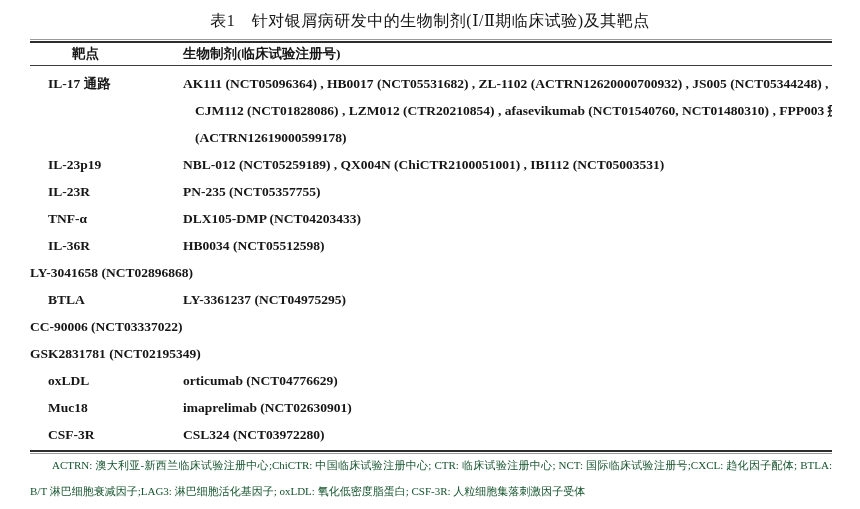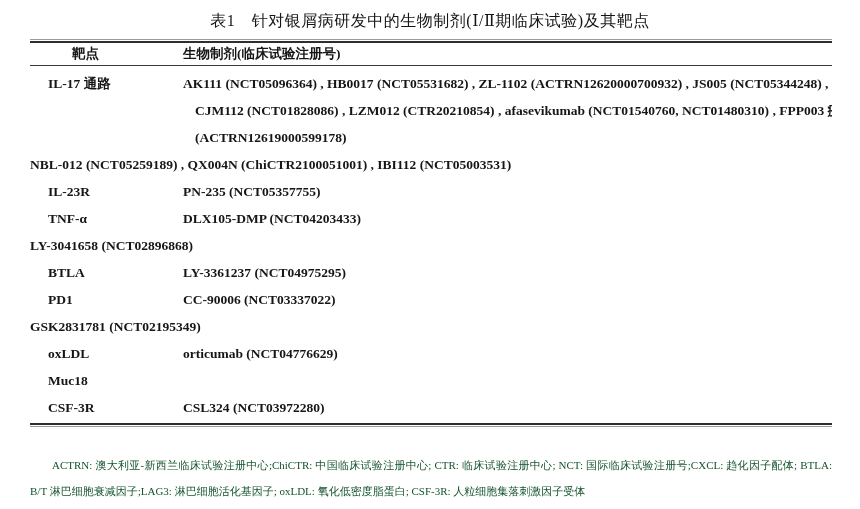--- a/index.html
+++ b/index.html
@@ -108,60 +108,65 @@
 
     <div class="tbody">
   <div class="trow">
     <div class="cell-target">IL-17 通路</div>
     <div class="cell-agents">AK111 (NCT05096364) , HB0017 (NCT05531682) , ZL-1102 (ACTRN12620000700932) , JS005 (NCT05344248) ,
 CJM112 (NCT01828086) , LZM012 (CTR20210854) , afasevikumab (NCT01540760, NCT01480310) , FPP003 疫苗
 (ACTRN12619000599178)</div>
   </div>
 
   <div class="trow">
+    <div class="cell-target">IL-23p19</div>
     <div class="cell-agents">NBL-012 (NCT05259189) , QX004N (ChiCTR2100051001) , IBI112 (NCT05003531)</div>
   </div>
 
   <div class="trow">
     <div class="cell-target">IL-23R</div>
     <div class="cell-agents">PN-235 (NCT05357755)</div>
   </div>
 
   <div class="trow">
     <div class="cell-target">TNF-α</div>
     <div class="cell-agents">DLX105-DMP (NCT04203433)</div>
   </div>
 
+  <div class="trow">
+    <div class="cell-target">IL-36R</div>
+    <div class="cell-agents">HB0034 (NCT05512598)</div>
+  </div>
 
   <div class="trow">
     <div class="cell-agents">LY-3041658 (NCT02896868)</div>
   </div>
 
   <div class="trow">
     <div class="cell-target">BTLA</div>
     <div class="cell-agents">LY-3361237 (NCT04975295)</div>
   </div>
 
   <div class="trow">
-    <div class="cell-target">PD1</div>
     <div class="cell-agents">CC-90006 (NCT03337022)</div>
   </div>
 
 
   <div class="trow">
     <div class="cell-agents">GSK2831781 (NCT02195349)</div>
   </div>
 
   <div class="trow">
     <div class="cell-target">oxLDL</div>
     <div class="cell-agents">orticumab (NCT04776629)</div>
   </div>
 
   <div class="trow">
     <div class="cell-target">Muc18</div>
+    <div class="cell-agents">imaprelimab (NCT02630901)</div>
   </div>
 
   <div class="trow">
     <div class="cell-target">CSF-3R</div>
     <div class="cell-agents">CSL324 (NCT03972280)</div>
   </div>
 </div>
 
     <div class="rule-thick"></div>
     <div class="gap1"></div>

